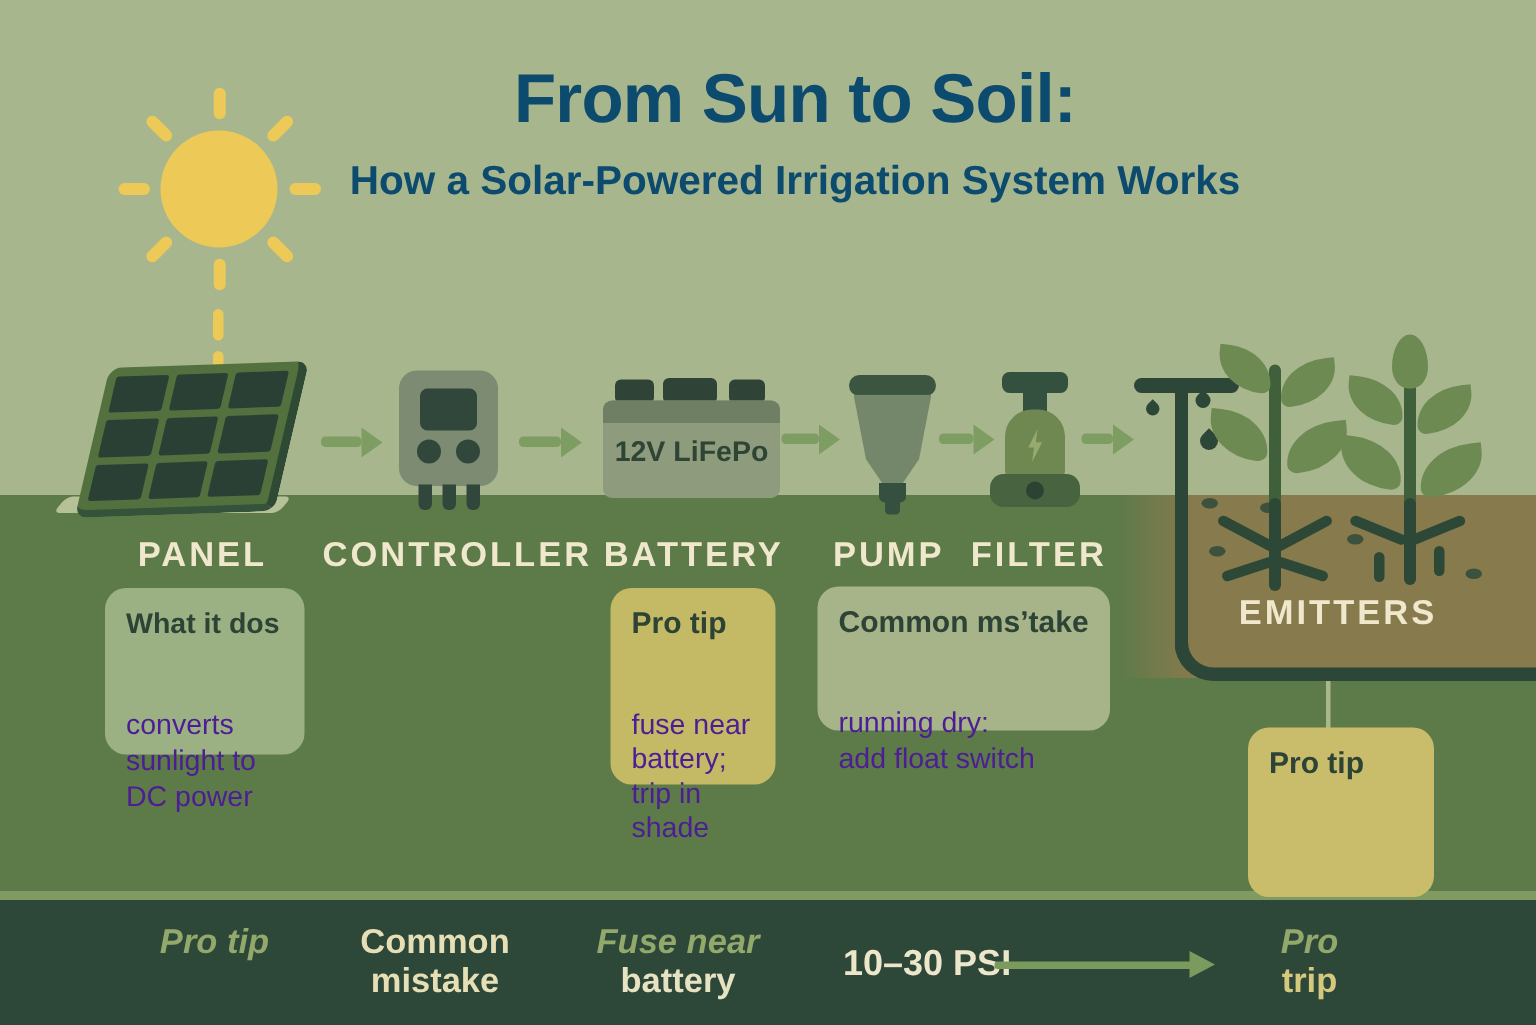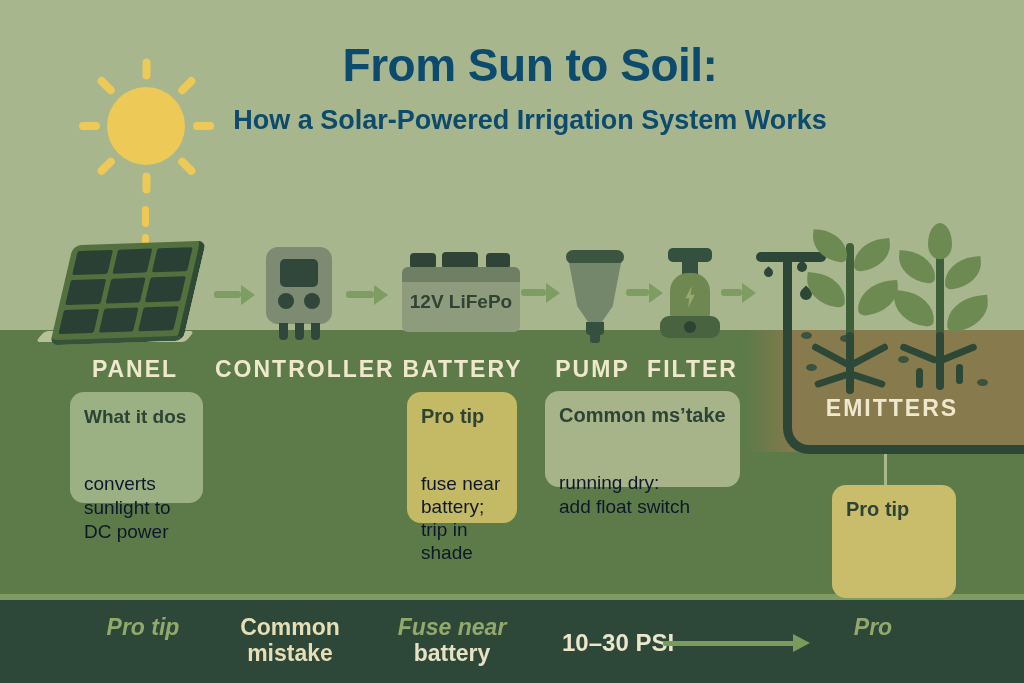--- a/index.html
+++ b/index.html
@@ -90,21 +90,21 @@
   .root { position:absolute; background:#2e4837; border-radius:4px; height:7px; }
   .rootv { position:absolute; background:#2e4837; border-radius:4px; width:8px; }
 
   
   .stage-label { position:absolute; text-align:center; color:#efe8cd; font-weight:bold;
                  font-size:23px; letter-spacing:2px; }
 
   
   .ibox { position:absolute; border-radius:14px; padding:13px 14px; }
   .ibox .hd { font-size:20px; font-weight:bold; color:#2d4335; line-height:23px; margin-bottom:21px; }
-  .ibox .bd { font-size:19px; color:#0f172a; line-height:24px;margin-top:44px; }
+  .ibox .bd { font-size:19px; color:#4c1d95; line-height:24px;margin-top:44px; }
   .ibox.green  { background:#9cb183; }
   .ibox.green2 { background:#b6bb87; }
   .ibox.green3 { background:#a7b389; }
   .ibox.khaki  { background:#c4b964; }
   .ibox.khaki2 { background:#c9bd6c; }
 
   
   .fcol { position:absolute; top:614px; text-align:center; line-height:26px; font-size:23px; }
   .fit { font-style:italic; font-weight:bold; color:#93a86b; }
   .fcream { font-weight:bold; color:#e7e2c2; }
@@ -302,15 +302,16 @@
   </div>
   <div class="fcol" style="left:382px; width:140px;">
     <div class="fit">Fuse near</div>
     <div class="fcream">battery</div>
   </div>
   <div class="psi">10–30 PSI</div>
   <div class="psi-arrow-line"></div>
   <div class="psi-arrow-head"></div>
   <div class="fcol" style="left:813px; width:120px;">
     <div class="fit">Pro</div>
+    <div class="ftrip">trip</div>
   </div>
 
 </div>
 
 </body></html>

